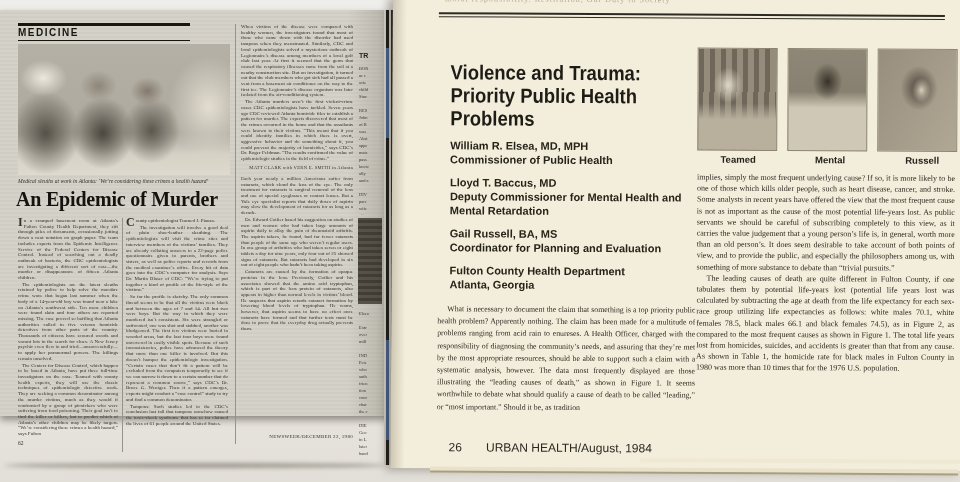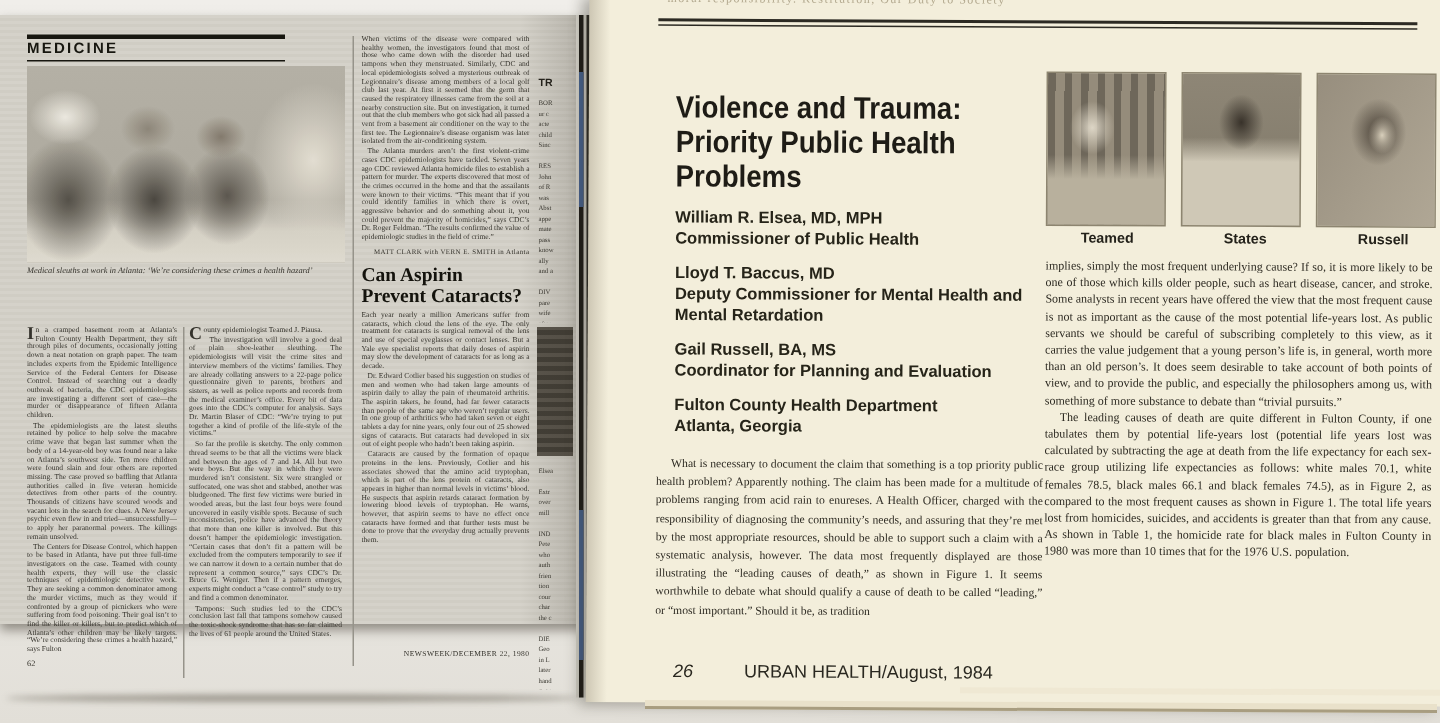--- a/index.html
+++ b/index.html
@@ -102,21 +102,21 @@
       radial-gradient(ellipse 28px 34px at 52% 38%, #473f35 0%, rgba(0,0,0,0) 66%),
       linear-gradient(120deg,#978e7e,#b0a795); }
   .uh-names { position:absolute; left:305px; top:156px; display:flex; gap:10px; }
   .uh-names div { width:82px; text-align:center; font:bold 9.5px "Liberation Sans",sans-serif; color:#23211a; }
   .uh-col { position:absolute; text-align:justify; color:#2e2b23; overflow:hidden; }
   #uh-left  { left:46px;  top:307px; width:258px; height:130px; font:7.8px/12.2px "Liberation Serif",serif; }
   #uh-right { left:305px; top:174px; width:258px; height:258px; font:8px/11.2px "Liberation Serif",serif; }
   .uh-col p { text-indent:10px; }
   .uh-col p.nindent { text-indent:0; }
   .uh-footer { position:absolute; left:58px; top:444px; font:12px "Liberation Sans",sans-serif; color:#2a2820; }
-  .uh-footer .pg { margin-right:34px;font-style:italic; }
+  .uh-footer .pg { margin-right:24px; }
 
   
   .edge-strip1 { position:absolute; left:430px; top:468px; width:528px; height:6px;
                  background:#e9e1ca; border-bottom:2px solid #a89d80; transform:rotate(.3deg); }
   .edge-strip2 { position:absolute; left:640px; top:459px; width:320px; height:4px;
                  background:#efe8d3; transform:rotate(.3deg); }
   .nw-bottom-shadow { position:absolute; left:4px; top:463px; width:382px; height:5px;
                       background:rgba(73,66,53,.45); filter:blur(2px); border-radius:50%; }
 </style>
 </head>
@@ -124,44 +124,41 @@
 
 <div id="canvas">
 
   <div class="nw-page">
     <div class="med-bar"></div>
     <div class="med-label">MEDICINE</div>
     <div class="med-rule"></div>
 
     <div class="nw-photo"></div>
     <div class="nw-caption">Medical sleuths at work in Atlanta: ‘We’re considering these crimes a health hazard’</div>
+    <div class="nw-headline">An Epidemic of Murder</div>
 
     <div class="nw-col" id="nw-col1">
       <p class="lead">In a cramped basement room at Atlanta’s Fulton County Health Department, they sift through piles of documents, occasionally jotting down a neat notation on graph paper. The team includes experts from the Epidemic Intelligence Service of the Federal Centers for Disease Control. Instead of searching out a deadly outbreak of bacteria, the CDC epidemiologists are investigating a different sort of case—the murder or disappearance of fifteen Atlanta children.</p>
       <p>The epidemiologists are the latest sleuths retained by police to help solve the macabre crime wave that began last summer when the body of a 14-year-old boy was found near a lake on Atlanta’s southwest side. Ten more children were found slain and four others are reported missing. The case proved so baffling that Atlanta authorities called in five veteran homicide detectives from other parts of the country. Thousands of citizens have scoured woods and vacant lots in the search for clues. A New Jersey psychic even flew in and tried—unsuccessfully—to apply her paranormal powers. The killings remain unsolved.</p>
       <p>The Centers for Disease Control, which happen to be based in Atlanta, have put three full-time investigators on the case. Teamed with county health experts, they will use the classic techniques of epidemiologic detective work. They are seeking a common denominator among the murder victims, much as they would if confronted by a group of picnickers who were suffering from food poisoning. Their goal isn’t to find the killer or killers, but to predict which of Atlanta’s other children may be likely targets. “We’re considering these crimes a health hazard,” says Fulton</p>
     </div>
     <div class="nw-colrule1"></div>
 
     <div class="nw-col" id="nw-col2">
       <p class="lead">County epidemiologist Teamed J. Piausa.</p>
       <p>The investigation will involve a good deal of plain shoe-leather sleuthing. The epidemiologists will visit the crime sites and interview members of the victims’ families. They are already collating answers to a 22-page police questionnaire given to parents, brothers and sisters, as well as police reports and records from the medical examiner’s office. Every bit of data goes into the CDC’s computer for analysis. Says Dr. Martin Blaser of CDC: “We’re trying to put together a kind of profile of the life-style of the victims.”</p>
       <p>So far the profile is sketchy. The only common thread seems to be that all the victims were black and between the ages of 7 and 14. All but two were boys. But the way in which they were murdered isn’t consistent. Six were strangled or suffocated, one was shot and stabbed, another was bludgeoned. The first few victims were buried in wooded areas, but the last four boys were found uncovered in easily visible spots. Because of such inconsistencies, police have advanced the theory that more than one killer is involved. But this doesn’t hamper the epidemiologic investigation. “Certain cases that don’t fit a pattern will be excluded from the computers temporarily to see if we can narrow it down to a certain number that do represent a common source,” says CDC’s Dr. Bruce G. Weniger. Then if a pattern emerges, experts might conduct a “case control” study to try and find a common denominator.</p>
       <p>Tampons: Such studies led to the CDC’s conclusion last fall that tampons somehow caused the toxic-shock syndrome that has so far claimed the lives of 61 people around the United States.</p>
     </div>
     <div class="nw-colrule2"></div>
 
     <div id="nw-col3">
       <p class="nindent">When victims of the disease were compared with healthy women, the investigators found that most of those who came down with the disorder had used tampons when they menstruated. Similarly, CDC and local epidemiologists solved a mysterious outbreak of Legionnaire’s disease among members of a local golf club last year. At first it seemed that the germ that caused the respiratory illnesses came from the soil at a nearby construction site. But on investigation, it turned out that the club members who got sick had all passed a vent from a basement air conditioner on the way to the first tee. The Legionnaire’s disease organism was later isolated from the air-conditioning system.</p>
       <p>The Atlanta murders aren’t the first violent-crime cases CDC epidemiologists have tackled. Seven years ago CDC reviewed Atlanta homicide files to establish a pattern for murder. The experts discovered that most of the crimes occurred in the home and that the assailants were known to their victims. “This meant that if you could identify families in which there is overt, aggressive behavior and do something about it, you could prevent the majority of homicides,” says CDC’s Dr. Roger Feldman. “The results confirmed the value of epidemiologic studies in the field of crime.”</p>
       <div class="nw-byline">MATT CLARK with VERN E. SMITH in Atlanta</div>
-      <div class="aspirin-head">
-        <div>Can Aspirin</div>
-        <div>Prevent Cataracts?</div>
-      </div>
       <p class="nindent">Each year nearly a million Americans suffer from cataracts, which cloud the lens of the eye. The only treatment for cataracts is surgical removal of the lens and use of special eyeglasses or contact lenses. But a Yale eye specialist reports that daily doses of aspirin may slow the development of cataracts for as long as a decade.</p>
       <p>Dr. Edward Cotlier based his suggestion on studies of men and women who had taken large amounts of aspirin daily to allay the pain of rheumatoid arthritis. The aspirin takers, he found, had far fewer cataracts than people of the same age who weren’t regular users. In one group of arthritics who had taken seven or eight tablets a day for nine years, only four out of 25 showed signs of cataracts. But cataracts had developed in six out of eight people who hadn’t been taking aspirin.</p>
       <p>Cataracts are caused by the formation of opaque proteins in the lens. Previously, Cotlier and his associates showed that the amino acid tryptophan, which is part of the lens protein of cataracts, also appears in higher than normal levels in victims’ blood. He suspects that aspirin retards cataract formation by lowering blood levels of tryptophan. He warns, however, that aspirin seems to have no effect once cataracts have formed and that further tests must be done to prove that the everyday drug actually prevents them.</p>
     </div>
 
     <div class="nw-pageno">62</div>
     <div class="nw-footer">NEWSWEEK/DECEMBER 22, 1980</div>
 
     <div class="frag-head">TR</div>
     <div class="spine-frag" id="frag-top">BOR
@@ -251,21 +248,21 @@
       </div>
     </div>
 
     <div class="uh-photos">
       <div class="portrait p-elsea"></div>
       <div class="portrait p-baccus"></div>
       <div class="portrait p-russell"></div>
     </div>
     <div class="uh-names">
       <div>Teamed</div>
-      <div>States</div>
+      <div>Mental</div>
       <div>Russell</div>
     </div>
 
     <div class="uh-col" id="uh-left">
       <p>What is necessary to document the claim that something is a top priority public health problem? Apparently nothing. The claim has been made for a multitude of problems ranging from acid rain to enureses. A Health Officer, charged with the responsibility of diagnosing the community’s needs, and assuring that they’re met by the most appropriate resources, should be able to support such a claim with a systematic analysis, however. The data most frequently displayed are those illustrating the “leading causes of death,” as shown in Figure 1. It seems worthwhile to debate what should qualify a cause of death to be called “leading,” or “most important.” Should it be, as tradition</p>
     </div>
     <div class="uh-col" id="uh-right">
       <p class="nindent">implies, simply the most frequent underlying cause? If so, it is more likely to be one of those which kills older people, such as heart disease, cancer, and stroke. Some analysts in recent years have offered the view that the most frequent cause is not as important as the cause of the most potential life-years lost. As public servants we should be careful of subscribing completely to this view, as it carries the value judgement that a young person’s life is, in general, worth more than an old person’s. It does seem desirable to take account of both points of view, and to provide the public, and especially the philosophers among us, with something of more substance to debate than “trivial pursuits.”</p>
       <p>The leading causes of death are quite different in Fulton County, if one tabulates them by potential life-years lost (potential life years lost was calculated by subtracting the age at death from the life expectancy for each sex-race group utilizing life expectancies as follows: white males 70.1, white females 78.5, black males 66.1 and black females 74.5), as in Figure 2, as compared to the most frequent causes as shown in Figure 1. The total life years lost from homicides, suicides, and accidents is greater than that from any cause. As shown in Table 1, the homicide rate for black males in Fulton County in 1980 was more than 10 times that for the 1976 U.S. population.</p>
     </div>

